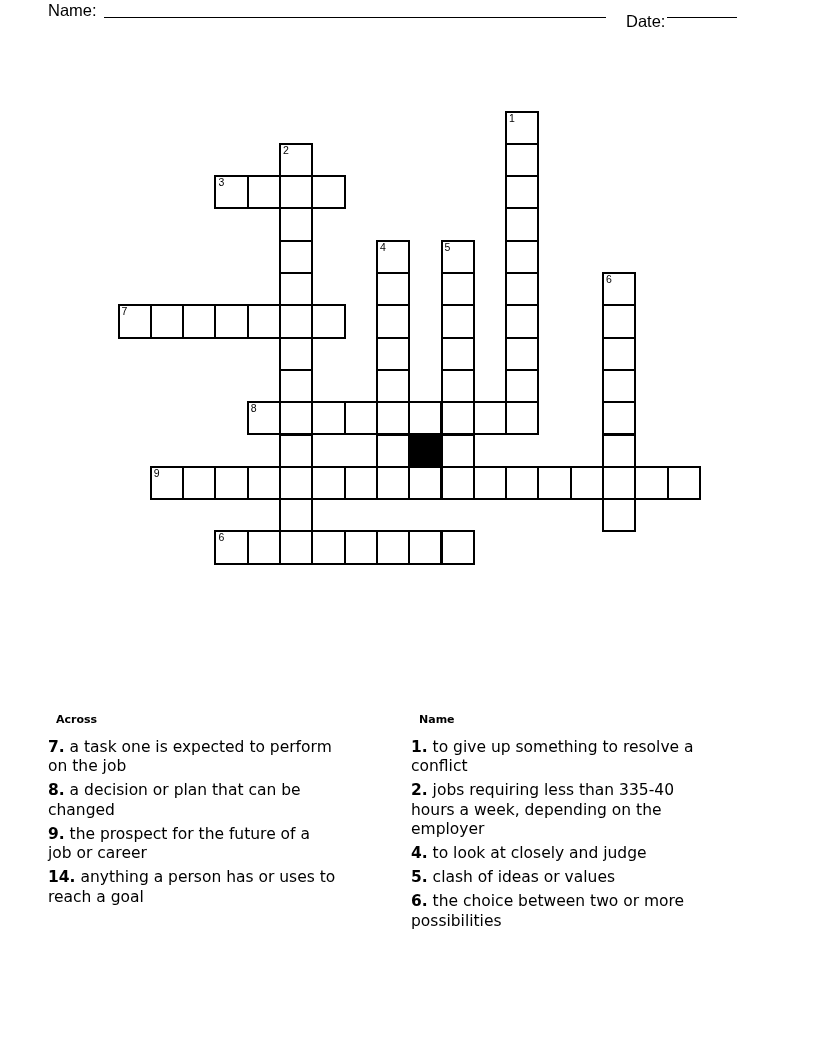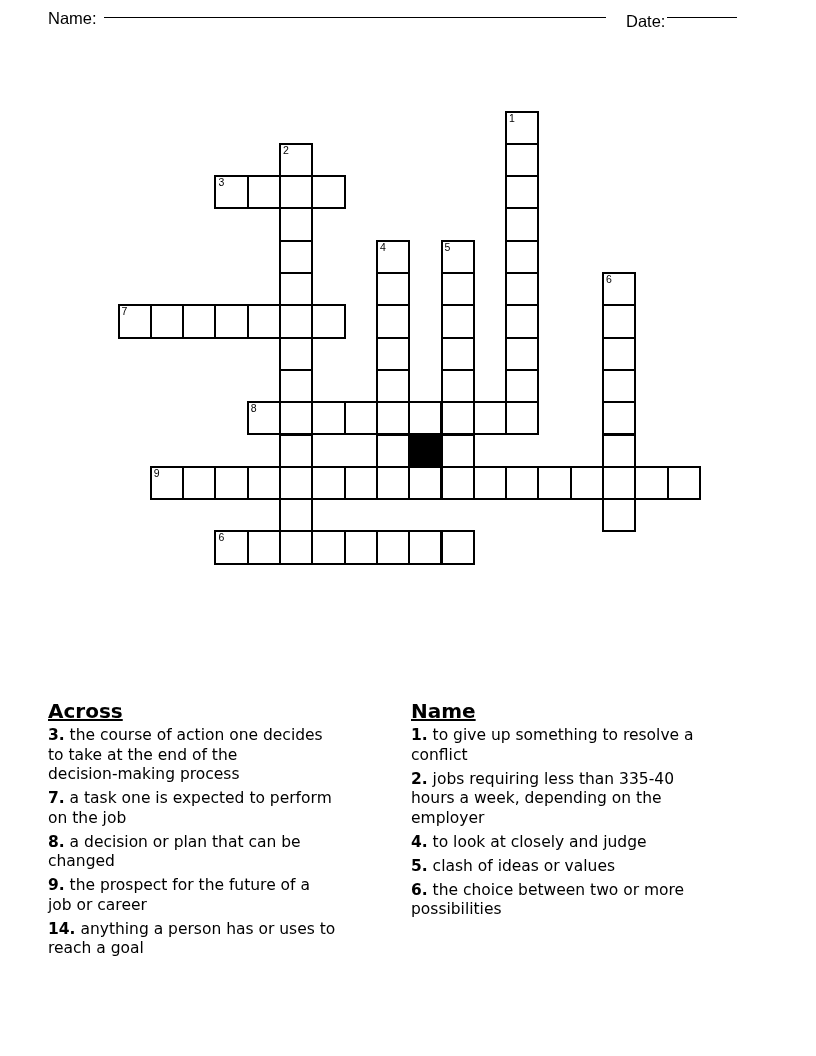--- a/index.html
+++ b/index.html
@@ -2,21 +2,21 @@
 <html><head>
 <meta charset="utf-8">
 <style>
   html,body{margin:0;padding:0;background:#fff;}
   body{width:816px;height:1056px;position:relative;overflow:hidden;
        font-family:"Liberation Sans",sans-serif;color:#000;}
   .sheet{position:absolute;inset:0;}
 
   
   .hdr-label{position:absolute;font-size:16.5px;line-height:19px;}
-  .name-label{left:48px;top:9px;}
+  .name-label{left:48px;top:1px;}
   .date-label{left:626px;top:12px;}
   .write-line{position:absolute;height:15px;border-bottom:1.6px solid #000;}
   .name-line{left:104px;top:2px;width:502px;}
   .date-line{left:667px;top:2px;width:70px;}
 
   
   .title{position:absolute;left:0;right:0;top:30px;margin:0;text-align:center;
          font-size:48px;font-weight:400;letter-spacing:-1px;
          font-family:"Liberation Sans",sans-serif;}
 
@@ -26,22 +26,22 @@
         border:2px solid #000;}
   .cell.black{background:#000;}
   .cellnum{position:absolute;left:2px;top:0;font-size:10.5px;line-height:11px;
            font-family:"Liberation Sans",sans-serif;font-weight:400;}
 
   
   .cluecol{position:absolute;top:702px;font-family:"DejaVu Sans",sans-serif;
            font-size:15.5px;line-height:19.5px;}
   .cluecol.across{left:48px;width:352px;}
   .cluecol.down{left:411px;width:348px;}
-  .cluehdr{font-weight:bold;text-decoration:underline;font-size:20px;
-           line-height:19.5px;margin:0;}
+  .cluehdr{font-weight:bold;font-size:11px;
+           line-height:19.5px;margin:8px;}
   .clue{margin:4.5px 0 0 0;white-space:pre-line;}
   .clue b{font-weight:bold;}
 </style>
 </head>
 <body>
 
 <div class="sheet">
 
   <span class="hdr-label name-label">Name:</span>
   <span class="write-line name-line"></span>
@@ -151,23 +151,20 @@
       <div class="cell" style="left: 226.1px; top: 419.9px; width: 34.3px; height: 34.3px;"></div>
       <div class="cell" style="left: 258.4px; top: 419.9px; width: 34.3px; height: 34.3px;"></div>
       <div class="cell" style="left: 290.7px; top: 419.9px; width: 34.3px; height: 34.3px;"></div>
       <div class="cell" style="left: 323px; top: 419.9px; width: 34.3px; height: 34.3px;"></div>
       <div class="cell black" style="left: 290.7px; top: 323px; width: 34.3px; height: 34.3px;"></div>
     </div>
 
   <div class="cluecol across">
     <p class="cluehdr">Across</p>
     <div>
-        <p class="clue"><b>3.</b> the course of action one decides
-to take at the end of the
-decision-making process</p>
         <p class="clue"><b>7.</b> a task one is expected to perform
 on the job</p>
         <p class="clue"><b>8.</b> a decision or plan that can be
 changed</p>
         <p class="clue"><b>9.</b> the prospect for the future of a
 job or career</p>
         <p class="clue"><b>14.</b> anything a person has or uses to
 reach a goal</p>
       </div>
   </div>

